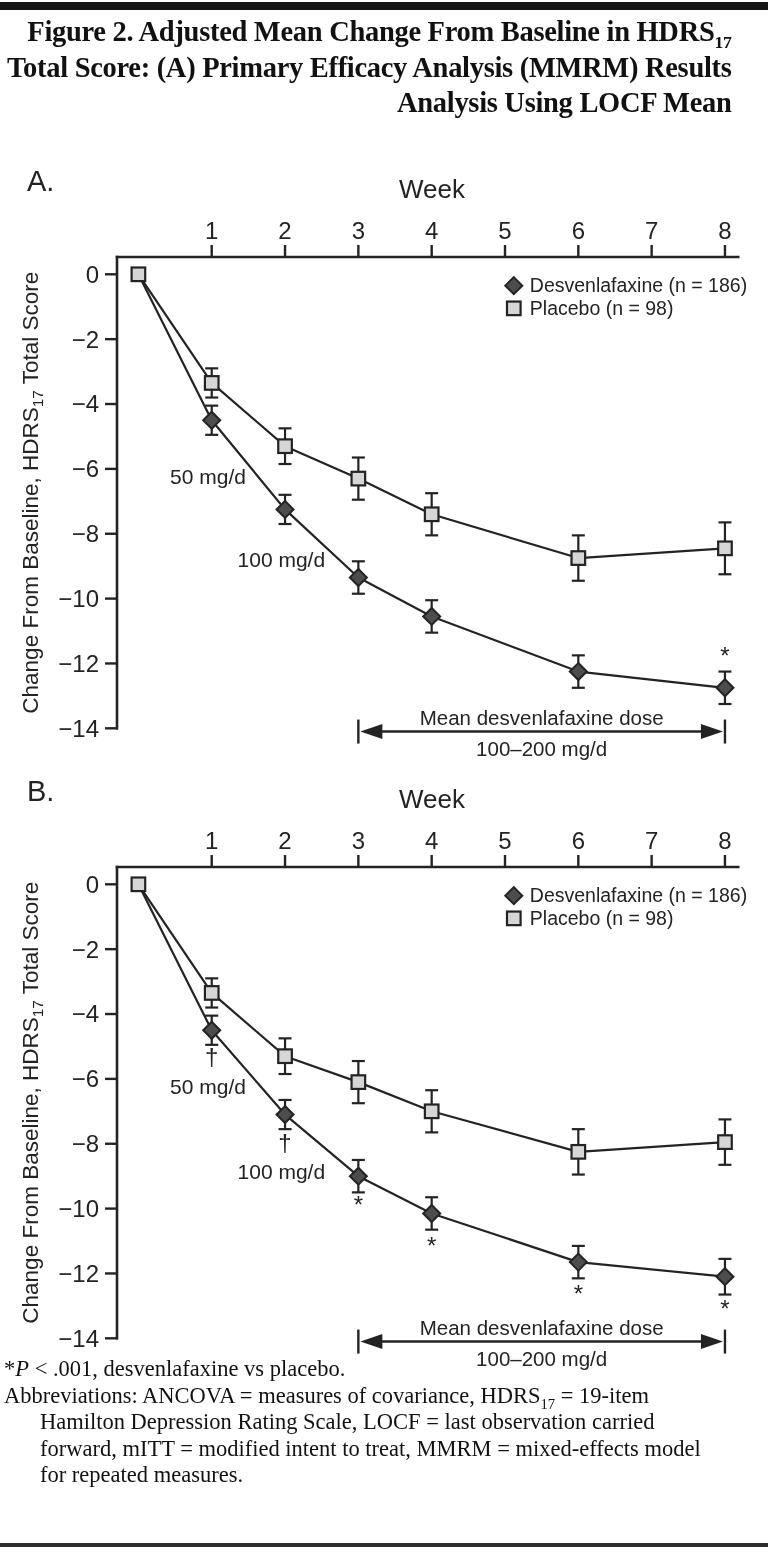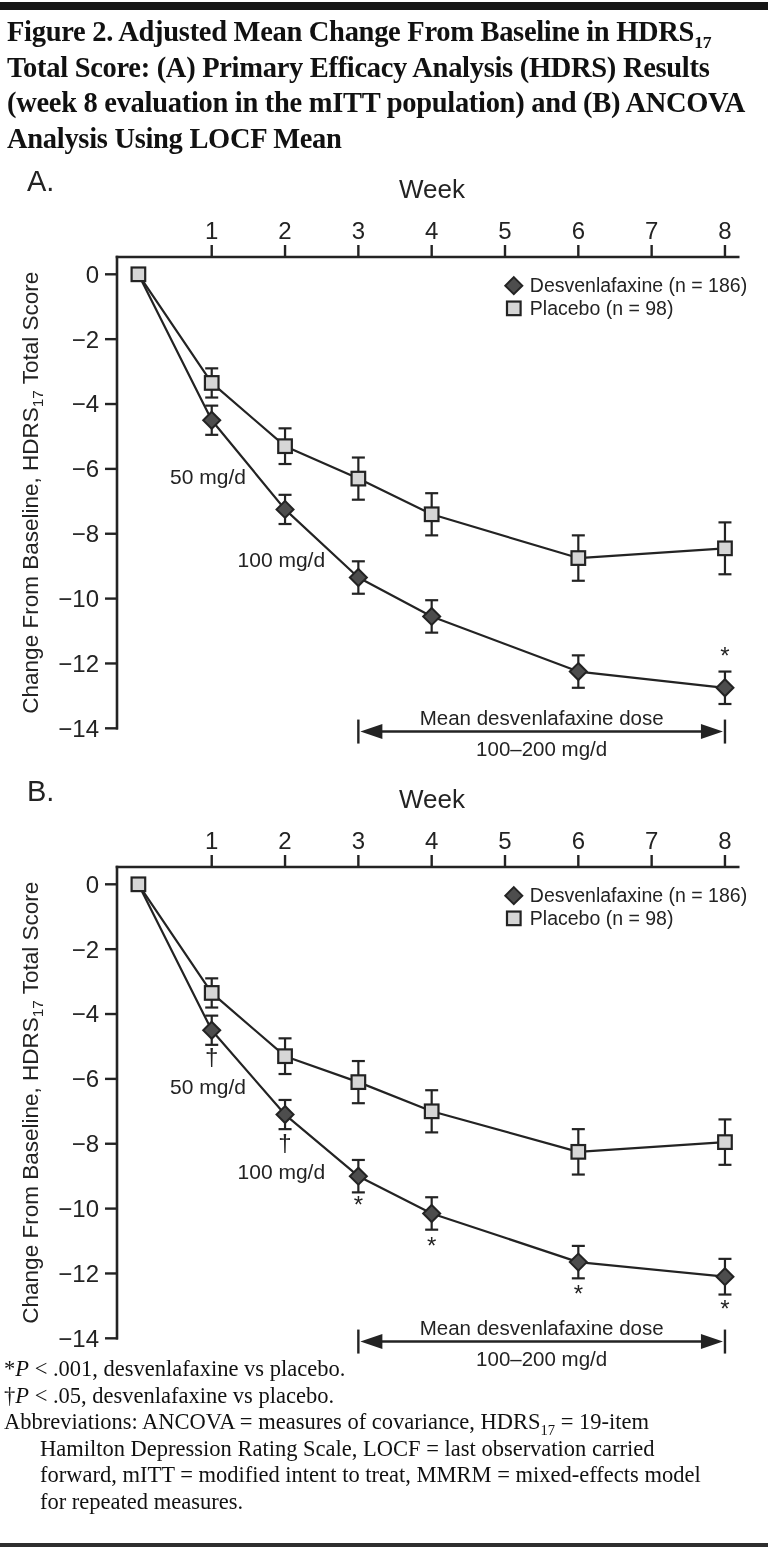--- a/index.html
+++ b/index.html
@@ -2,43 +2,42 @@
 <html><head>
 <meta charset="utf-8">
 <style>
   html,body{margin:0;padding:0;background:#ffffff;}
   .page{position:relative;width:768px;height:1552px;background:#ffffff;overflow:hidden;
         font-family:"Liberation Serif",serif;color:#111111;}
   .rule-top{position:absolute;left:0;top:2px;width:768px;height:8px;background:#161616;}
   .rule-bottom{position:absolute;left:0;top:1543px;width:768px;height:4px;background:#2e2e2e;}
   .fig-title{position:absolute;top:14px;left:7px;margin:0;font-size:28.5px;line-height:35.5px;
              font-weight:bold;letter-spacing:-0.3px;}
-  .fig-title .t-line{white-space:nowrap;}
+  .fig-title .t-line{white-space:nowrap;text-align:right;}
   .fig-title sub{font-size:0.62em;line-height:0;}
   svg.chart{position:absolute;left:0;display:block;}
   #chartA{top:160px;}
   #chartB{top:770px;}
   svg.chart text{font-family:"Liberation Sans",sans-serif;fill:#232323;}
   .footnotes{position:absolute;top:1356px;left:4px;width:706px;font-size:22.5px;line-height:26.5px;}
   .footnotes p{margin:0;}
   .footnotes i{font-style:italic;}
   .footnotes sub{font-size:0.65em;line-height:0;}
   .fn-abbr{padding-left:36px;text-indent:-36px;}
 </style>
 </head>
 <body>
 
 <div class="page">
 
   <div class="rule-top"></div>
 
   <h1 class="fig-title">
     <div class="t-line"><span>Figure 2. Adjusted Mean Change From Baseline in HDRS</span><sub>17</sub><span></span></div>
-    <div class="t-line">Total Score: (A) Primary Efficacy Analysis (HDRS) Results</div>
-    <div class="t-line">(week 8 evaluation in the mITT population) and (B) ANCOVA</div>
+    <div class="t-line">Total Score: (A) Primary Efficacy Analysis (MMRM) Results</div>
     <div class="t-line">Analysis Using LOCF Mean</div>
   </h1>
 
   <svg id="chartA" class="chart" width="768" height="610" viewBox="0 0 768 610">
       <text x="27" y="31" font-size="29">A.</text>
       <text x="432" y="38" font-size="26" text-anchor="middle">Week</text>
       <g>
         <line x1="115.7" y1="97" x2="739.5" y2="97" stroke="#232323" stroke-width="2.6"></line>
         <line x1="211.72" y1="96" x2="211.72" y2="85" stroke="#232323" stroke-width="2.4"></line>
         <text x="211.72" y="79" font-size="24" text-anchor="middle">1</text>
@@ -269,18 +268,17 @@
         <line x1="372.36" y1="571.563" x2="710.9599999999999" y2="571.563" stroke="#232323" stroke-width="2.4"></line>
         <path d="M 360.36 571.563 L 382.36 564.063 L 382.36 579.063 Z" fill="#232323"></path>
         <path d="M 722.9599999999999 571.563 L 700.9599999999999 564.063 L 700.9599999999999 579.063 Z" fill="#232323"></path>
         <text x="541.66" y="564.563" font-size="20.5" text-anchor="middle">Mean desvenlafaxine dose</text>
         <text x="541.66" y="595.563" font-size="20.5" text-anchor="middle">100–200 mg/d</text>
       </g>
     </svg>
 
   <div class="footnotes">
     <p><span>*</span><i>P</i><span> &lt; .001, desvenlafaxine vs placebo.</span></p>
-    <p><span>†</span><i>P</i><span> &lt; .05, desvenlafaxine vs placebo.</span></p>
     <p class="fn-abbr"><span>Abbreviations: ANCOVA = measures of covariance, HDRS</span><sub>17</sub><span> = 19-item Hamilton Depression Rating Scale, LOCF = last observation carried forward, mITT = modified intent to treat, MMRM = mixed-effects model for repeated measures.</span></p>
   </div>
 
   <div class="rule-bottom"></div>
 </div>
 
 </body></html>

